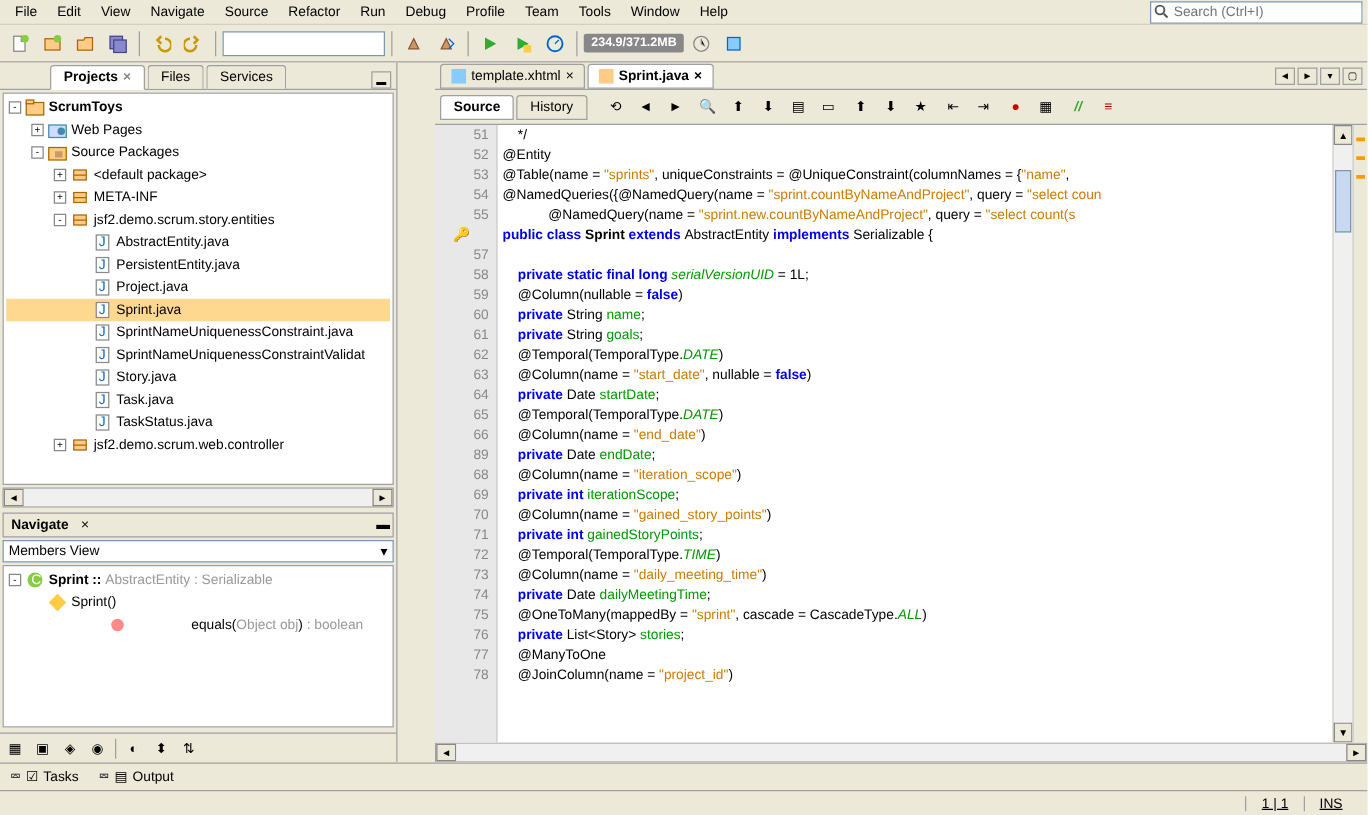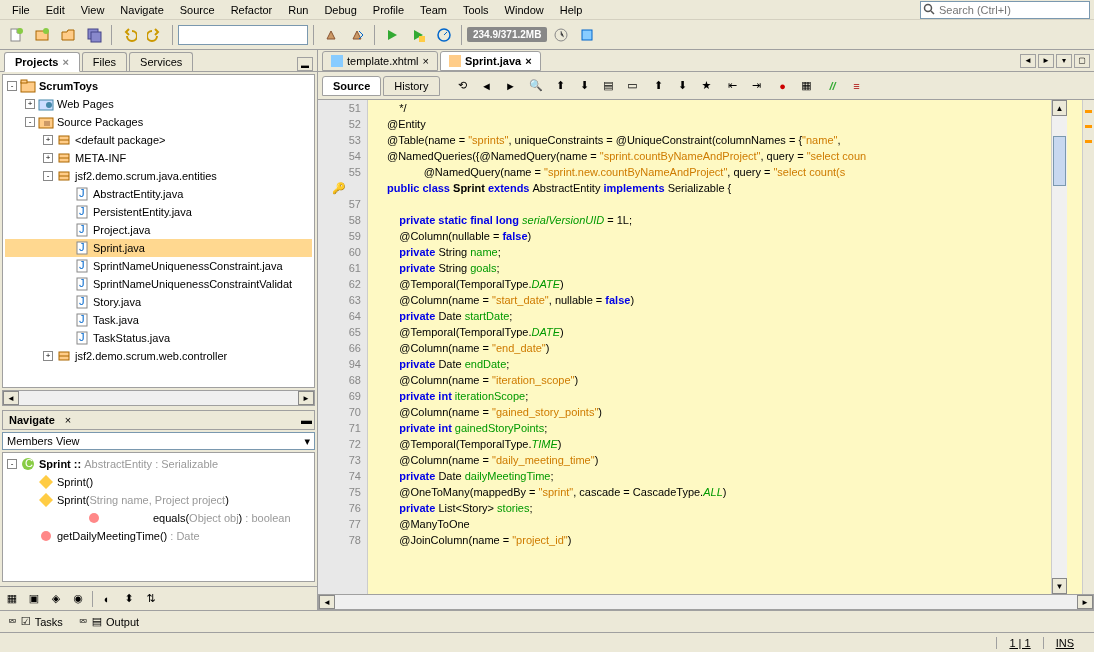--- a/index.html
+++ b/index.html
@@ -11,51 +11,51 @@
 .search-box input { border: none; outline: none; flex: 1; font-size: 11px; color: #999; }
 .toolbar { display: flex; align-items: center; height: 30px; background: #ece9d8; border-bottom: 1px solid #a0a0a0; padding: 0 4px; gap: 2px; }
 .toolbar .tb-btn { width: 24px; height: 24px; display: flex; align-items: center; justify-content: center; cursor: pointer; border: 1px solid transparent; }
 .toolbar .sep { width: 1px; height: 20px; background: #a0a0a0; margin: 0 3px; }
 .toolbar .combo { width: 130px; height: 20px; border: 1px solid #7a98af; background: #fff; }
 .mem-badge { background: #888; color: #fff; font-size: 10px; padding: 2px 6px; border-radius: 2px; font-weight: bold; }
 .main-area { flex: 1; display: flex; overflow: hidden; }
 .left-panel { width: 318px; display: flex; flex-direction: column; background: #ece9d8; border-right: 1px solid #a0a0a0; }
 .tab-strip { display: flex; align-items: flex-end; height: 22px; padding: 0 4px; border-bottom: 1px solid #a0a0a0; }
 .tab-strip .tab { padding: 3px 10px; border: 1px solid #a0a0a0; border-bottom: none; background: #ece9d8; margin-right: 2px; cursor: pointer; border-radius: 3px 3px 0 0; }
-.tab-strip .tab.active { background: #fff; font-weight: bold; position: relative; top: 1px; border-bottom: 1px solid #fff; }
+.tab-strip .tab.active { background: #fff; font-weight: bold; position: relative; top: 1px; border-bottom: 1px solid #fff; margin-left: 36px; }
 .tab-strip .close-x { margin-left: 4px; color: #888; font-weight: bold; }
 .tab-strip .spacer { flex: 1; }
 .tab-strip .min-btn { width: 16px; height: 14px; border: 1px solid #a0a0a0; background: #ece9d8; cursor: pointer; display: flex; align-items: flex-end; justify-content: center; font-size: 8px; }
 .tree-area { flex: 1; background: #fff; overflow: auto; padding: 2px; border: 1px solid #a0a0a0; margin: 2px; }
 .tree-node { display: flex; align-items: center; height: 18px; white-space: nowrap; cursor: pointer; }
 .tree-node.selected { background: #ffd890; }
 .tree-toggle { width: 10px; height: 10px; border: 1px solid #888; font-size: 8px; line-height: 8px; text-align: center; margin-right: 3px; cursor: pointer; background: #fff; flex-shrink: 0; }
 .tree-toggle.blank { border: none; background: none; }
 .tree-icon { width: 16px; height: 14px; margin-right: 3px; display: flex; align-items: center; justify-content: center; flex-shrink: 0; }
 .tree-label.bold { font-weight: bold; }
 .hscroll { height: 16px; background: #ece9d8; border: 1px solid #a0a0a0; margin: 0 2px 2px 2px; display: flex; align-items: center; }
 .hscroll .arrow { width: 16px; height: 14px; background: #ece9d8; border: 1px solid #888; cursor: pointer; display: flex; align-items: center; justify-content: center; font-size: 8px; }
 .hscroll .track { flex: 1; height: 14px; background: #f0f0f0; }
 .nav-header { display: flex; align-items: center; height: 20px; border: 1px solid #a0a0a0; margin: 2px 2px 0 2px; background: #ece9d8; }
 .nav-header .title { font-weight: bold; padding: 0 6px; }
 .nav-combo { height: 18px; margin: 2px 2px 0 2px; border: 1px solid #7a98af; background: #fff; display: flex; align-items: center; padding: 0 4px; }
 .nav-combo .dd { margin-left: auto; }
 .nav-toolbar { display: flex; align-items: center; height: 24px; padding: 2px; gap: 2px; border-top: 1px solid #a0a0a0; margin-top: 2px; }
 .nav-toolbar .nbtn { width: 20px; height: 20px; border: 1px solid transparent; cursor: pointer; display: flex; align-items: center; justify-content: center; }
-.right-panel { flex: 1; display: flex; flex-direction: column; overflow: hidden; }
+.right-panel { flex: 1; display: flex; flex-direction: column; overflow: hidden; margin-left: 30px; }
 .editor-tabs { display: flex; align-items: center; height: 22px; background: #ece9d8; border-bottom: 1px solid #a0a0a0; padding: 0 4px; }
 .editor-tabs .etab { padding: 3px 8px; border: 1px solid #a0a0a0; background: #ece9d8; margin-right: 2px; cursor: pointer; display: flex; align-items: center; gap: 4px; border-radius: 3px 3px 0 0; }
 .editor-tabs .etab.active { background: #fff; font-weight: bold; }
 .editor-tabs .nav-btns { margin-left: auto; display: flex; gap: 2px; }
 .editor-tabs .nav-btns .nb { width: 16px; height: 14px; border: 1px solid #a0a0a0; cursor: pointer; display: flex; align-items: center; justify-content: center; font-size: 8px; }
 .editor-toolbar { display: flex; align-items: center; height: 28px; background: #ece9d8; border-bottom: 1px solid #a0a0a0; padding: 0 4px; gap: 2px; }
 .editor-toolbar .mode { padding: 3px 10px; border: 1px solid #a0a0a0; cursor: pointer; border-radius: 3px 3px 0 0; }
 .editor-toolbar .mode.active { background: #fff; font-weight: bold; }
 .editor-toolbar .ebtn { width: 22px; height: 20px; cursor: pointer; display: flex; align-items: center; justify-content: center; border: 1px solid transparent; }
-.editor-area { flex: 1; display: flex; background: #fef9c3; overflow: hidden; position: relative; gap: 15px; }
+.editor-area { flex: 1; display: flex; background: #ffffff; overflow: hidden; position: relative; }
 .gutter { width: 50px; background: #e8e8e8; border-right: 1px solid #ccc; text-align: right; padding-right: 6px; font-family: 'Courier New', monospace; font-size: 12px; color: #888; }
 .gutter .gl { height: 16px; line-height: 16px; }
 .code { flex: 1; font-family: 'Courier New', monospace; font-size: 12px; overflow: hidden; white-space: pre; padding-left: 4px; }
 .code .cl { height: 16px; line-height: 16px; }
 .kw { color: #0000e6; font-weight: bold; }
 .str { color: #ce7b00; }
 .ann { color: #000; }
 .fld { color: #009900; }
 .cst { color: #009900; font-style: italic; }
 .ital { color: #009900; font-style: italic; }
@@ -235,21 +235,21 @@
           <span class="tree-label">META-INF</span>
         </div>
         <div class="tree-node" style="padding-left: 38px;">
           <span class="tree-toggle">-</span>
           <span class="tree-icon">
             <svg width="16" height="14">
               <rect x="3" y="3" width="10" height="8" fill="#fc8" stroke="#a60"></rect>
               <line x1="3" y1="7" x2="13" y2="7" stroke="#a60"></line>
             </svg>
           </span>
-          <span class="tree-label">jsf2.demo.scrum.java.entities</span>
+          <span class="tree-label">jsf2.demo.scrum.story.entities</span>
         </div>
         <div class="tree-node" style="padding-left: 56px;">
           <span class="tree-toggle blank"></span>
           <span class="tree-icon">
             <svg width="16" height="14">
               <rect x="3" y="1" width="10" height="12" fill="#fff" stroke="#888"></rect>
               <text x="5" y="10" font-size="8" fill="#06c">J</text>
             </svg>
           </span>
           <span class="tree-label">AbstractEntity.java</span>
@@ -374,46 +374,28 @@
         </div>
         <div class="tree-node" style="padding-left: 20px;">
           <span class="tree-toggle blank"></span>
           <span class="tree-icon">
             <svg width="14" height="14">
               <rect x="2" y="2" width="10" height="10" fill="#fc4" transform="rotate(45 7 7)"></rect>
             </svg>
           </span>
           <span>Sprint()</span>
         </div>
-        <div class="tree-node" style="padding-left: 20px;">
-          <span class="tree-toggle blank"></span>
-          <span class="tree-icon">
-            <svg width="14" height="14">
-              <rect x="2" y="2" width="10" height="10" fill="#fc4" transform="rotate(45 7 7)"></rect>
-            </svg>
-          </span>
-          <span>Sprint(<span style="color:#999">String name, Project project</span>)</span>
-        </div>
         <div class="tree-node" style="padding-left: 20px; gap: 48px;">
           <span class="tree-toggle blank"></span>
           <span class="tree-icon">
             <svg width="14" height="14">
               <circle cx="7" cy="7" r="5" fill="#f88"></circle>
             </svg>
           </span>
           <span>equals(<span style="color:#999">Object obj</span>)<span style="color:#999"> : boolean</span></span>
-        </div>
-        <div class="tree-node" style="padding-left: 20px;">
-          <span class="tree-toggle blank"></span>
-          <span class="tree-icon">
-            <svg width="14" height="14">
-              <circle cx="7" cy="7" r="5" fill="#f88"></circle>
-            </svg>
-          </span>
-          <span>getDailyMeetingTime()<span style="color:#999"> : Date</span></span>
         </div>
       </div>
     <div class="nav-toolbar">
       <div class="nbtn">▦</div>
       <div class="nbtn">▣</div>
       <div class="nbtn">◈</div>
       <div class="nbtn">◉</div>
       <div style="width:1px;height:16px;background:#a0a0a0;margin:0 2px"></div>
       <div class="nbtn">◐</div>
       <div class="nbtn">⬍</div>
@@ -490,21 +472,21 @@
           <div class="gl">57</div>
           <div class="gl">58</div>
           <div class="gl">59</div>
           <div class="gl">60</div>
           <div class="gl">61</div>
           <div class="gl">62</div>
           <div class="gl">63</div>
           <div class="gl">64</div>
           <div class="gl">65</div>
           <div class="gl">66</div>
-          <div class="gl">94</div>
+          <div class="gl">89</div>
           <div class="gl">68</div>
           <div class="gl">69</div>
           <div class="gl">70</div>
           <div class="gl">71</div>
           <div class="gl">72</div>
           <div class="gl">73</div>
           <div class="gl">74</div>
           <div class="gl">75</div>
           <div class="gl">76</div>
           <div class="gl">77</div>

